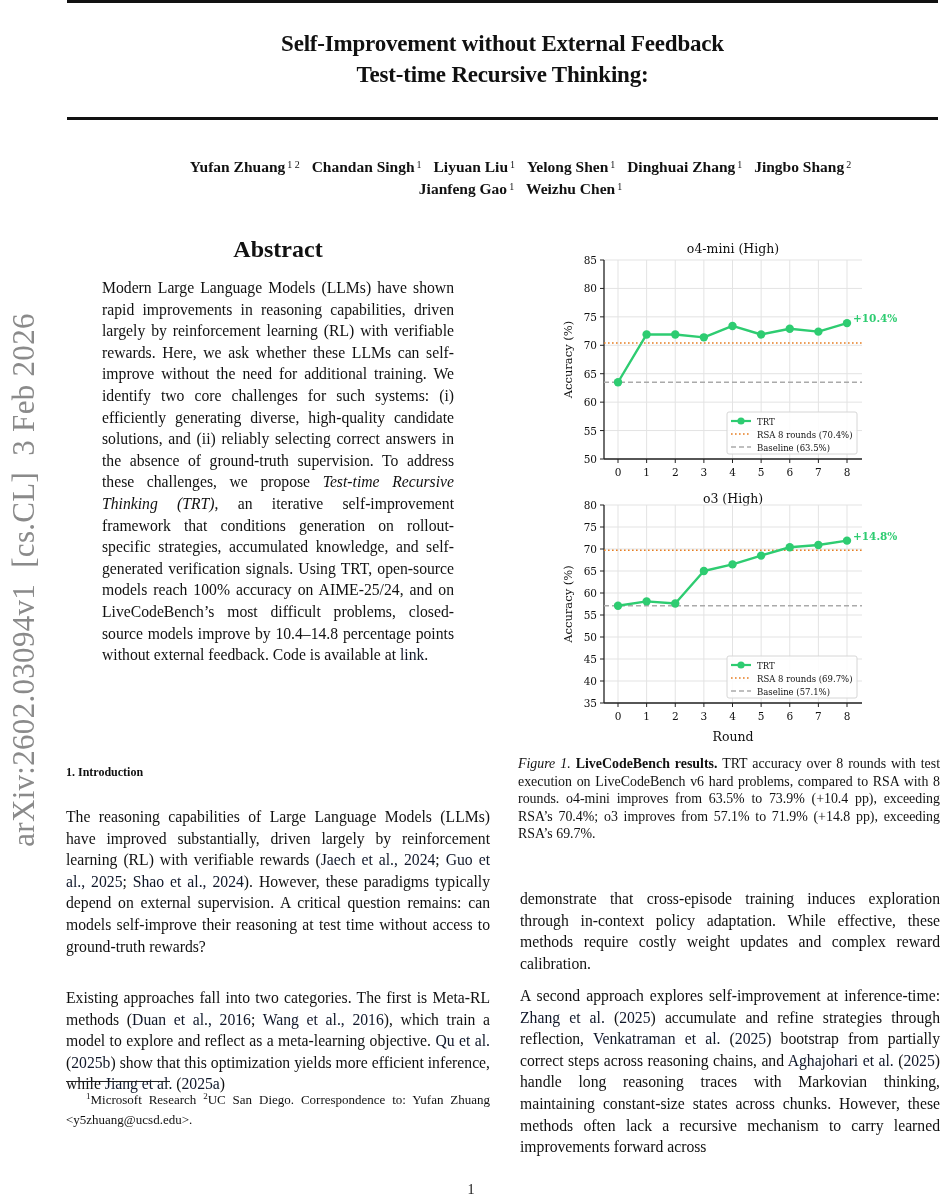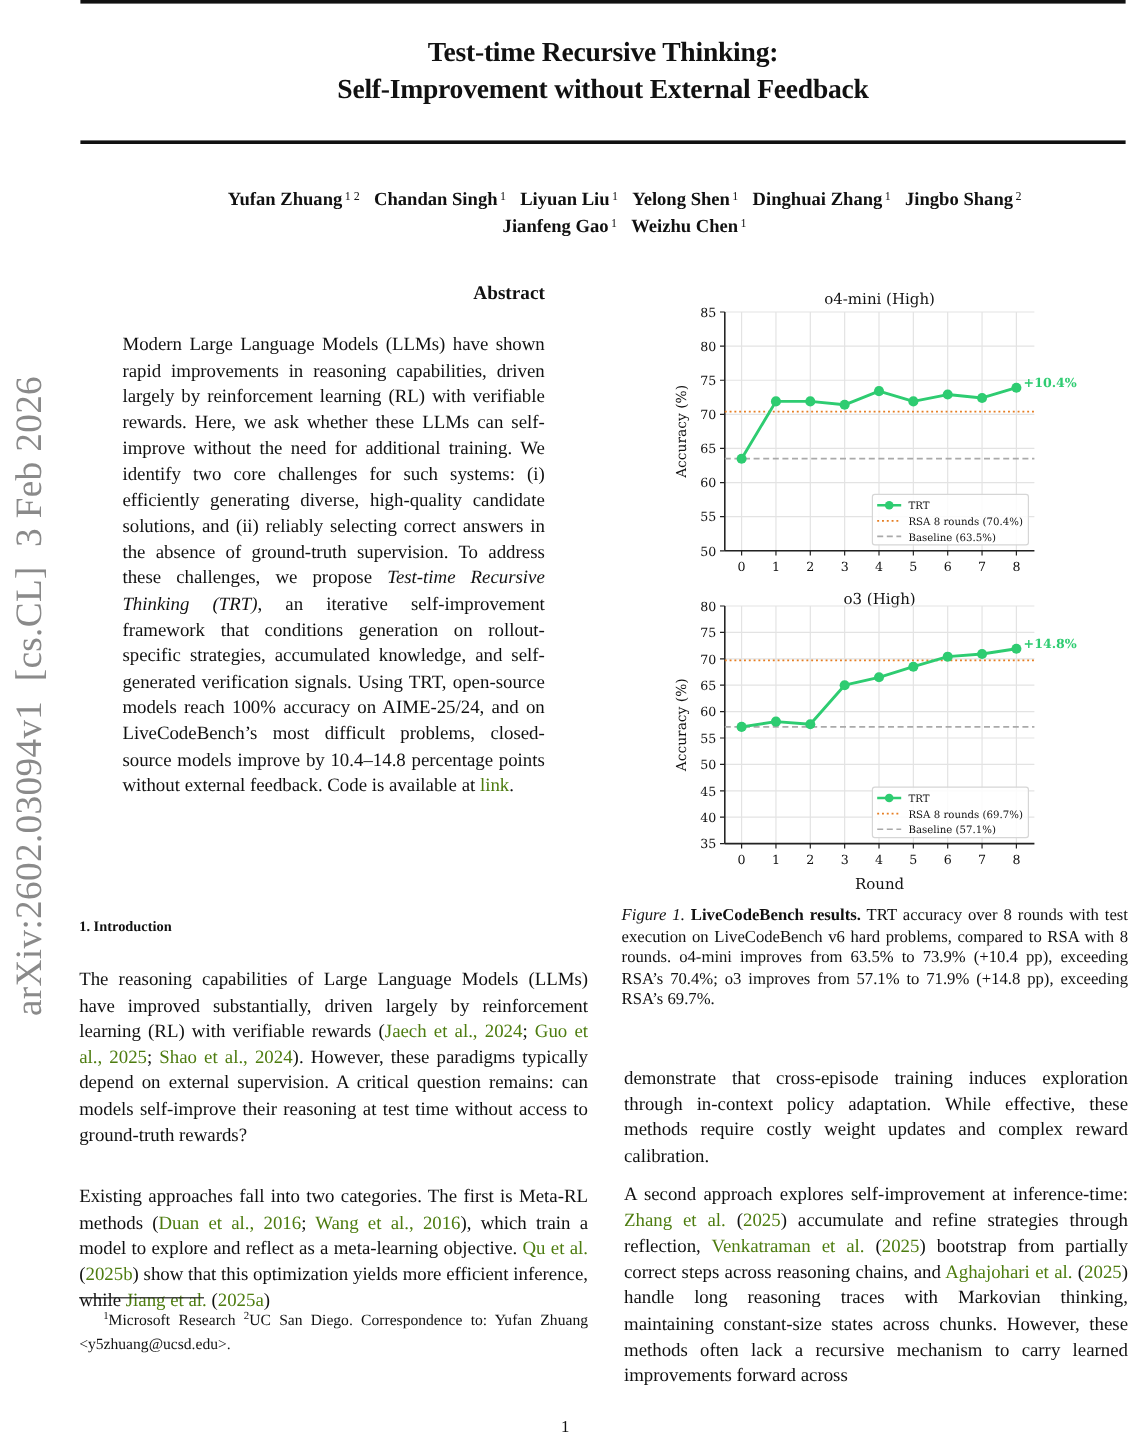--- a/index.html
+++ b/index.html
@@ -5,23 +5,23 @@
   * { box-sizing: border-box; margin: 0; padding: 0; }
   html, body { width: 942px; height: 1200px; background: #ffffff; overflow: hidden; }
   body { position: relative; font-family: "Liberation Serif", "DejaVu Serif", serif; color: #111; }
   .rule { position: absolute; left: 67px; width: 871px; height: 3px; background: #111; }
   .title { position: absolute; left: 67px; width: 871px; text-align: center; font-weight: bold; font-size: 23px; line-height: 31px; top: 28px; letter-spacing: -0.2px; }
   .authors { position: absolute; left: 85px; width: 871px; text-align: center; font-weight: bold; font-size: 15.5px; line-height: 22px; top: 156px; }
   .authors sup { font-weight: normal; font-size: 10px; vertical-align: top; position: relative; top: -2px; margin-left: 2px; }
   .author { margin: 0 4px; white-space: nowrap; }
   .sidebar { position: absolute; left: 4px; top: 270px; width: 40px; height: 620px; }
   .sidebar span { position: absolute; left: 50%; top: 50%; transform: translate(-50%, -50%) rotate(-90deg); white-space: nowrap; font-size: 31px; color: #8a8a8a; letter-spacing: 0.3px; }
-  .abstract-heading { position: absolute; left: 102px; width: 352px; text-align: right; top: 236px; font-size: 16px; font-weight: bold; }
+  .abstract-heading { position: absolute; left: 102px; width: 352px; text-align: center; top: 236px; font-size: 24px; font-weight: bold; }
   .abstract-body { position: absolute; left: 102px; width: 352px; top: 277px; font-size: 15.7px; line-height: 21.6px; text-align: justify; hyphens: manual; }
-  .link { color: #4d7c0f; }
+  .link { color: #0f172a; }
   .it { font-style: italic; }
   .intro-heading { position: absolute; left: 66px; top: 765px; font-size: 12px; font-weight: bold; }
   .col-left { position: absolute; left: 66px; width: 424px; font-size: 15.7px; line-height: 21.6px; text-align: justify; }
   .col-right { position: absolute; left: 520px; width: 420px; font-size: 15.7px; line-height: 21.6px; text-align: justify; }
   .footnote-rule { position: absolute; left: 66px; top: 1081px; width: 104px; height: 1px; background: #222; }
   .footnote { position: absolute; left: 66px; width: 424px; top: 1086px; font-size: 13px; line-height: 20px; text-align: justify; text-indent: 20px; }
   .footnote sup { font-size: 9px; }
   .preprint { position: absolute; left: 66px; top: 1204px; font-size: 13px; }
   .pagenum { position: absolute; left: 0; width: 942px; text-align: center; top: 1182px; font-size: 14px; }
   .caption { position: absolute; left: 518px; width: 422px; top: 755px; font-size: 13.9px; line-height: 17.6px; text-align: justify; }
@@ -29,22 +29,22 @@
   .chart { position: absolute; left: 540px; }
   .chart svg text { font-family: "DejaVu Serif", serif; }
 </style>
 </head>
 <body>
 
 <div class="rule" style="top:0px;"></div>
 <div class="rule" style="top:117px;"></div>
 
 <div class="title">
+  <div>Self-Improvement without External Feedback</div>
   <div>Test-time Recursive Thinking:</div>
-  <div>Self-Improvement without External Feedback</div>
 </div>
 
 <div class="authors">
   <div>
     <span class="author"><span>Yufan Zhuang</span><sup>1 2</sup></span>
     <span class="author"><span>Chandan Singh</span><sup>1</sup></span>
     <span class="author"><span>Liyuan Liu</span><sup>1</sup></span>
     <span class="author"><span>Yelong Shen</span><sup>1</sup></span>
     <span class="author"><span>Dinghuai Zhang</span><sup>1</sup></span>
     <span class="author"><span>Jingbo Shang</span><sup>2</sup></span>

